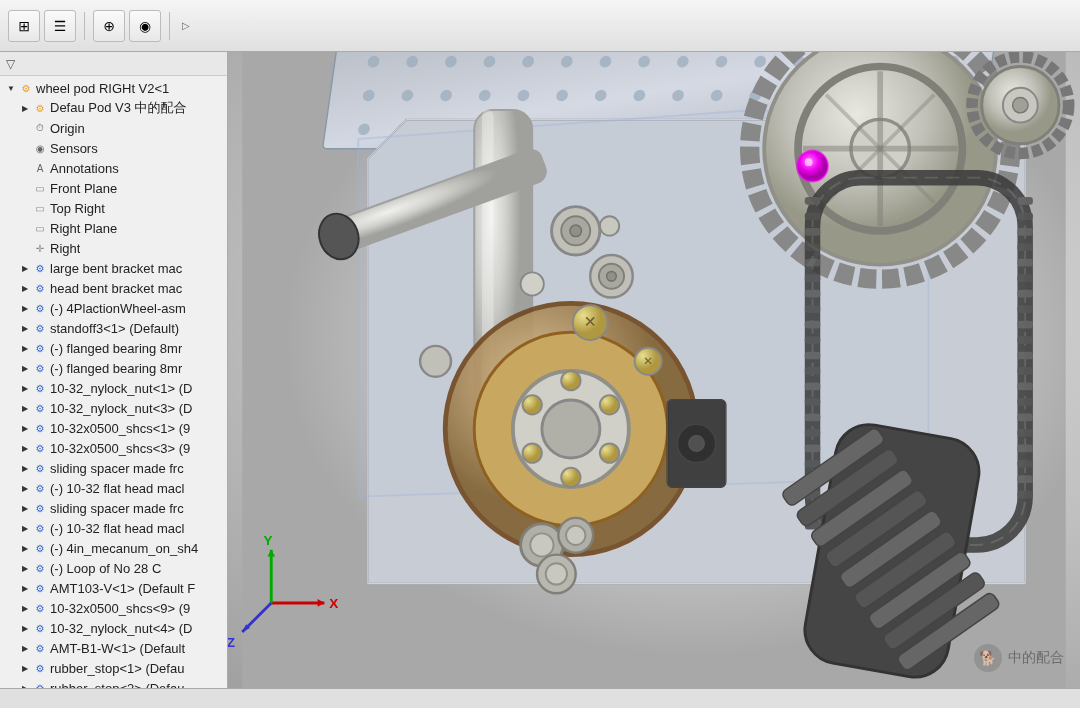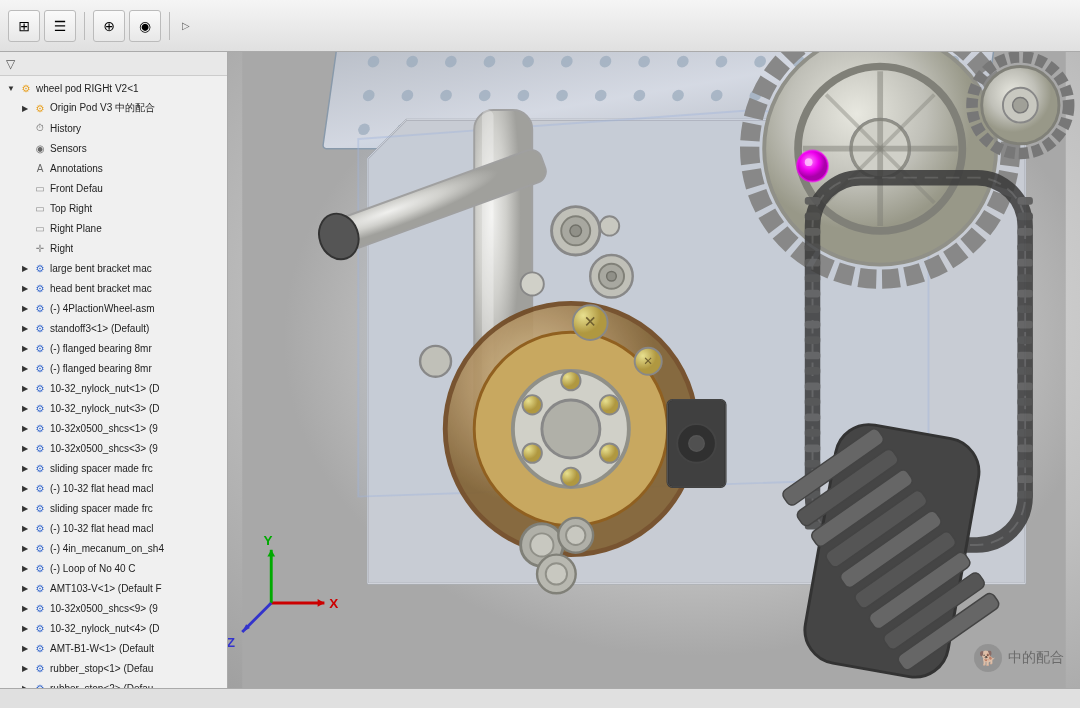--- a/index.html
+++ b/index.html
@@ -113,21 +113,21 @@
       width: 16px;
       height: 16px;
       display: inline-flex;
       align-items: center;
       justify-content: center;
       flex-shrink: 0;
       font-size: 10px;
       margin-right: 2px;
     }
     .tree-label {
-      font-size: 10px;
+      font-size: 13px;
       color: #222;
       overflow: hidden;
       text-overflow: ellipsis;
     }
 
     
     .icon-gear { color: #e8a020; }
     .icon-plane { color: #888; }
     .icon-origin { color: #888; }
     .icon-component { color: #3366cc; }
@@ -215,45 +215,45 @@
     <div class="tree-item">
           <span class="tree-indent" style="width: 4px;"></span>
           <span class="tree-expand">▼</span>
           <span class="tree-icon icon-gear">⚙</span>
           <span class="tree-label">wheel pod RIGHt V2&lt;1</span>
         </div>
         <div class="tree-item">
           <span class="tree-indent" style="width: 18px;"></span>
           <span class="tree-expand">▶</span>
           <span class="tree-icon icon-gear">⚙</span>
-          <span class="tree-label">Origin Pod V3 中的配合</span>
+          <span class="tree-label">Defau Pod V3 中的配合</span>
         </div>
         <div class="tree-item">
           <span class="tree-indent" style="width: 18px;"></span>
           <span class="tree-expand"></span>
           <span class="tree-icon icon-history">⏱</span>
-          <span class="tree-label">History</span>
+          <span class="tree-label">Origin</span>
         </div>
         <div class="tree-item">
           <span class="tree-indent" style="width: 18px;"></span>
           <span class="tree-expand"></span>
           <span class="tree-icon icon-sensors">◉</span>
           <span class="tree-label">Sensors</span>
         </div>
         <div class="tree-item">
           <span class="tree-indent" style="width: 18px;"></span>
           <span class="tree-expand"></span>
           <span class="tree-icon icon-annotations">A</span>
           <span class="tree-label">Annotations</span>
         </div>
         <div class="tree-item">
           <span class="tree-indent" style="width: 18px;"></span>
           <span class="tree-expand"></span>
           <span class="tree-icon icon-plane">▭</span>
-          <span class="tree-label">Front Defau</span>
+          <span class="tree-label">Front Plane</span>
         </div>
         <div class="tree-item">
           <span class="tree-indent" style="width: 18px;"></span>
           <span class="tree-expand"></span>
           <span class="tree-icon icon-plane">▭</span>
           <span class="tree-label">Top Right</span>
         </div>
         <div class="tree-item">
           <span class="tree-indent" style="width: 18px;"></span>
           <span class="tree-expand"></span>
@@ -353,21 +353,21 @@
         <div class="tree-item">
           <span class="tree-indent" style="width: 18px;"></span>
           <span class="tree-expand">▶</span>
           <span class="tree-icon icon-component">⚙</span>
           <span class="tree-label">(-) 4in_mecanum_on_sh4</span>
         </div>
         <div class="tree-item">
           <span class="tree-indent" style="width: 18px;"></span>
           <span class="tree-expand">▶</span>
           <span class="tree-icon icon-component">⚙</span>
-          <span class="tree-label">(-) Loop of No 40 C</span>
+          <span class="tree-label">(-) Loop of No 28 C</span>
         </div>
         <div class="tree-item">
           <span class="tree-indent" style="width: 18px;"></span>
           <span class="tree-expand">▶</span>
           <span class="tree-icon icon-component">⚙</span>
           <span class="tree-label">AMT103-V&lt;1&gt; (Default F</span>
         </div>
         <div class="tree-item">
           <span class="tree-indent" style="width: 18px;"></span>
           <span class="tree-expand">▶</span>

